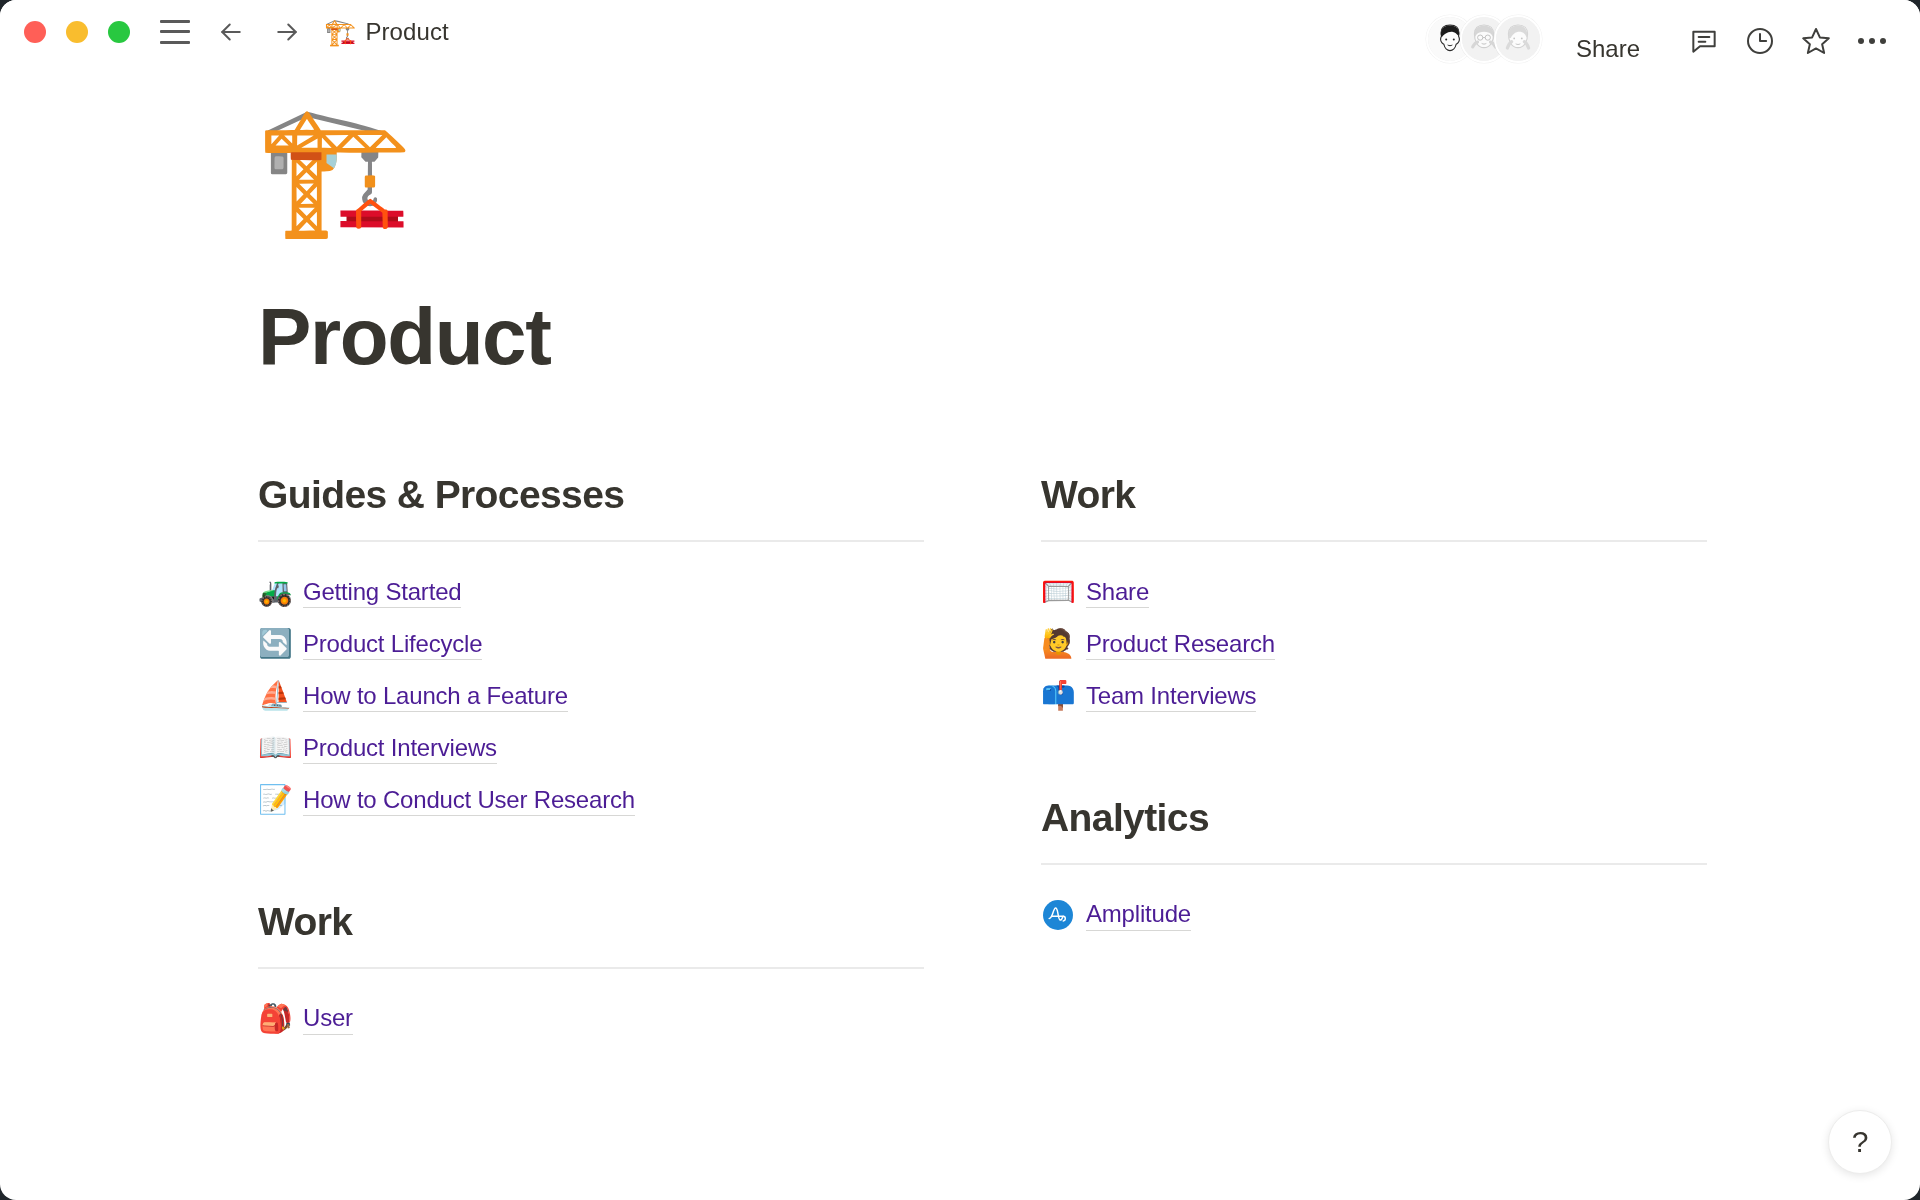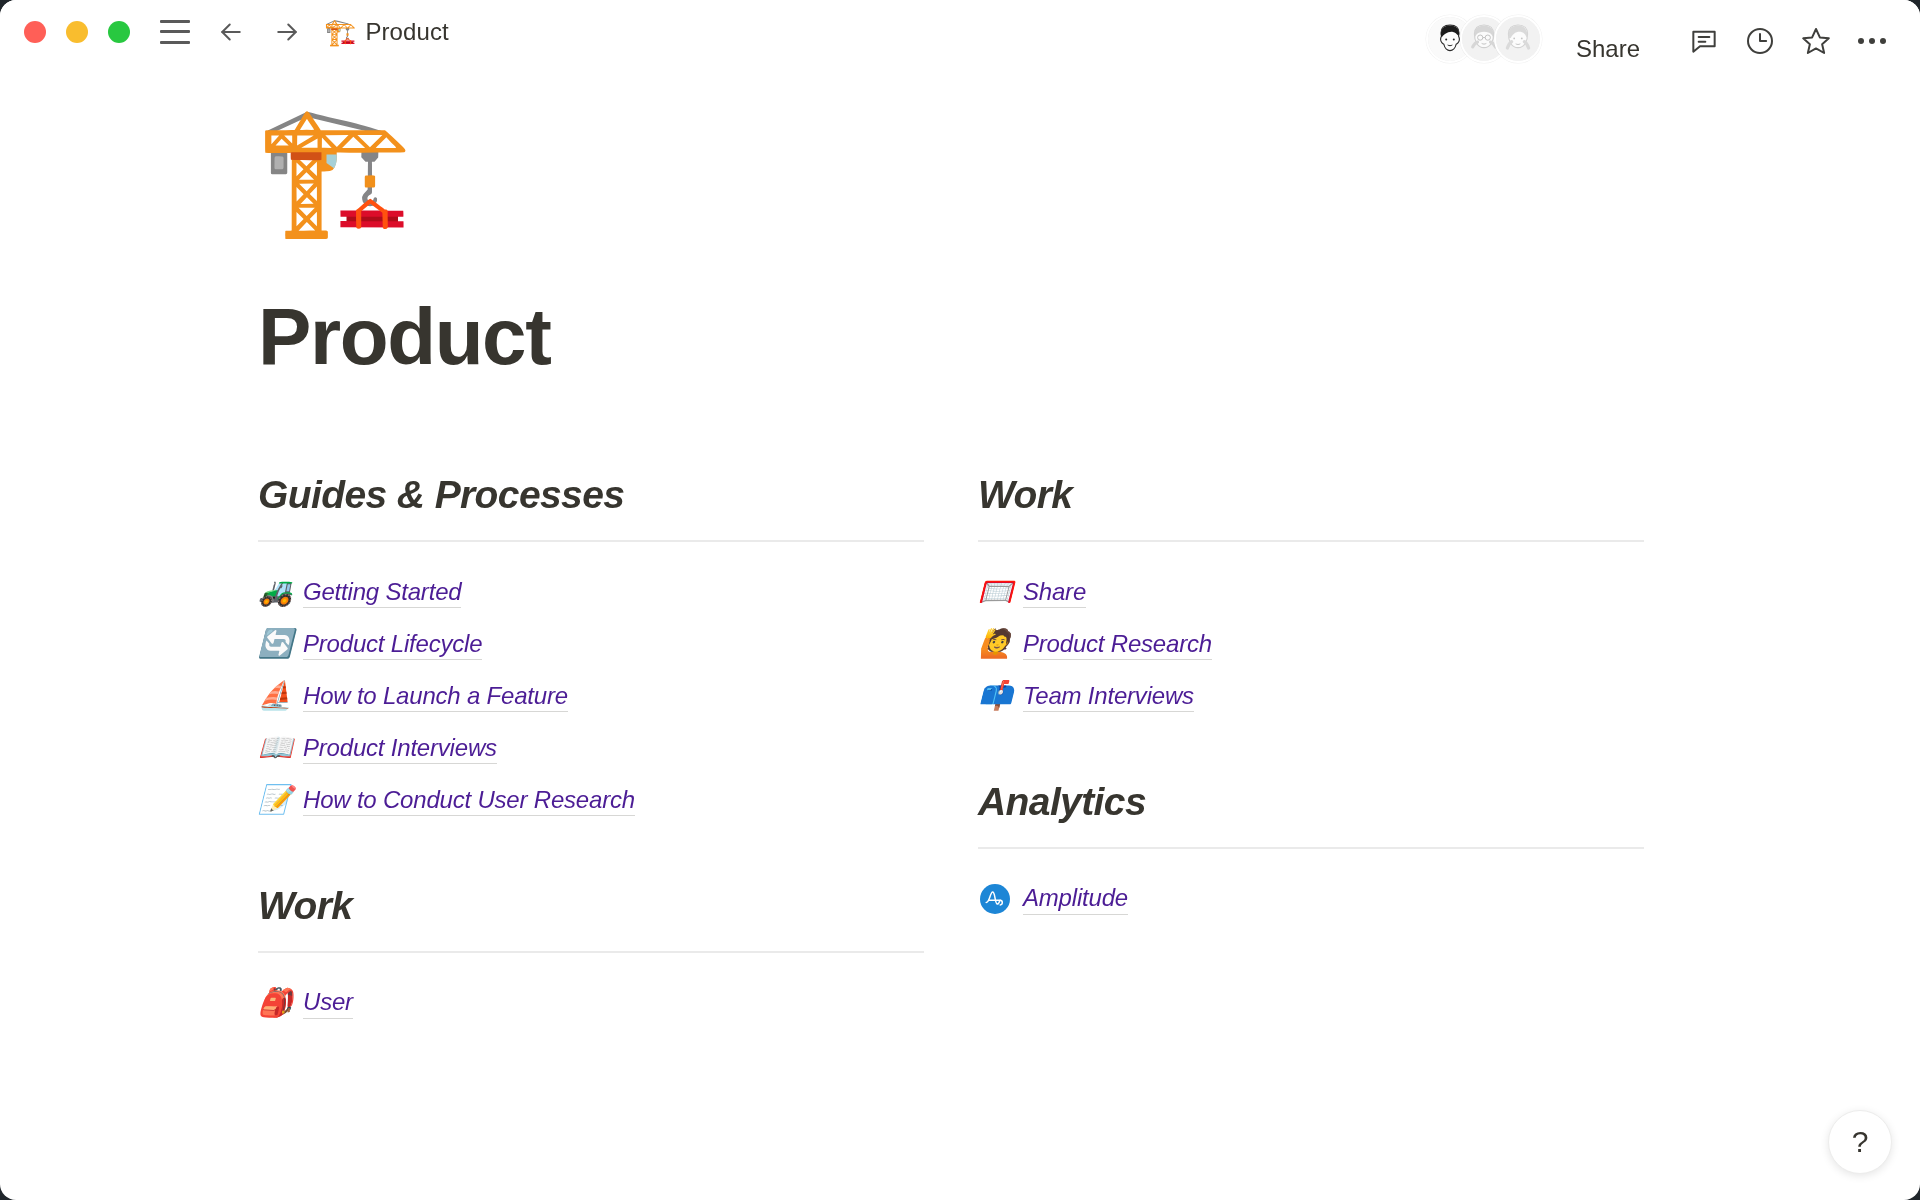--- a/index.html
+++ b/index.html
@@ -163,26 +163,25 @@
     font-weight: bold;
     color: #37352f;
     letter-spacing: -1.4px;
     margin-top: 40px;
     line-height: 1;
   }
 
   #columns {
     display: flex;
     margin-top: 96px;
-    gap: 54px;
-    font-style: italic;
+    gap: 117px;
   }
   .column { width: 666px; flex: 0 0 666px; }
 
-  .section + .section { margin-top: 58px; }
+  .section + .section { margin-top: 74px; }
 
   .section-heading {
     font-size: 39px;
     font-weight: bold;
     color: #37352f;
     letter-spacing: -0.6px;
     line-height: 1.15;
   }
   .section-divider {
     height: 2px;

